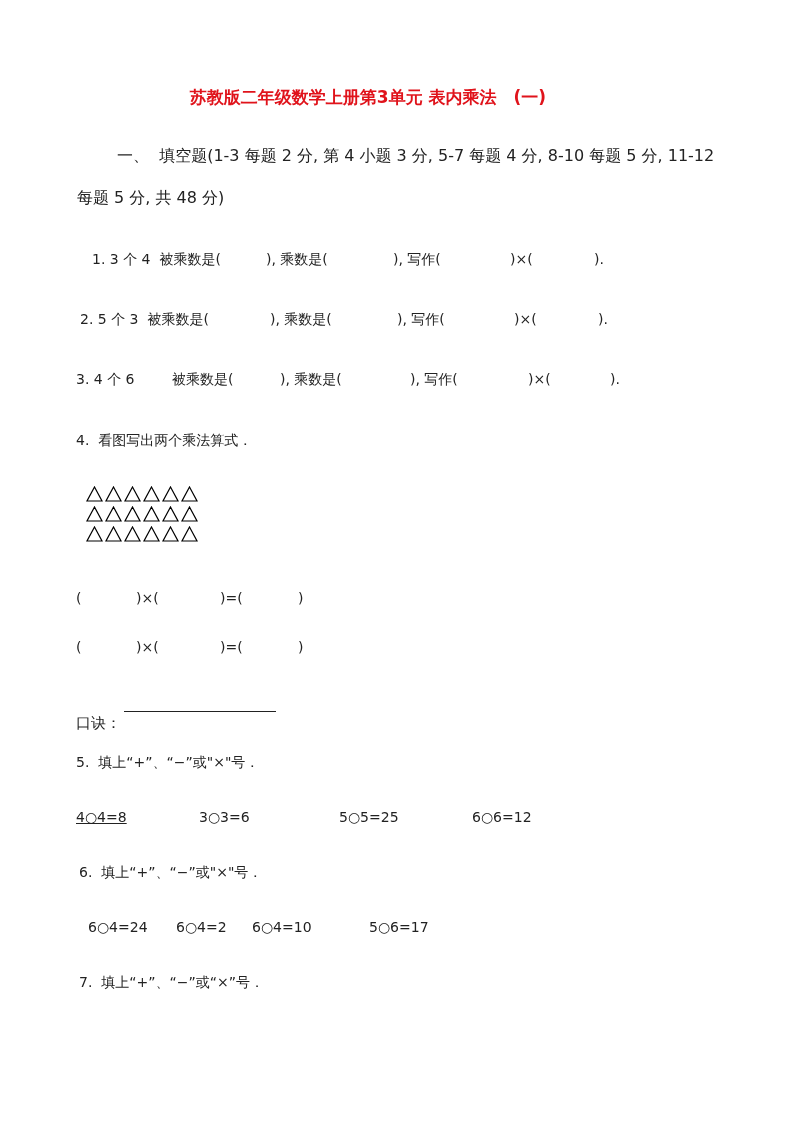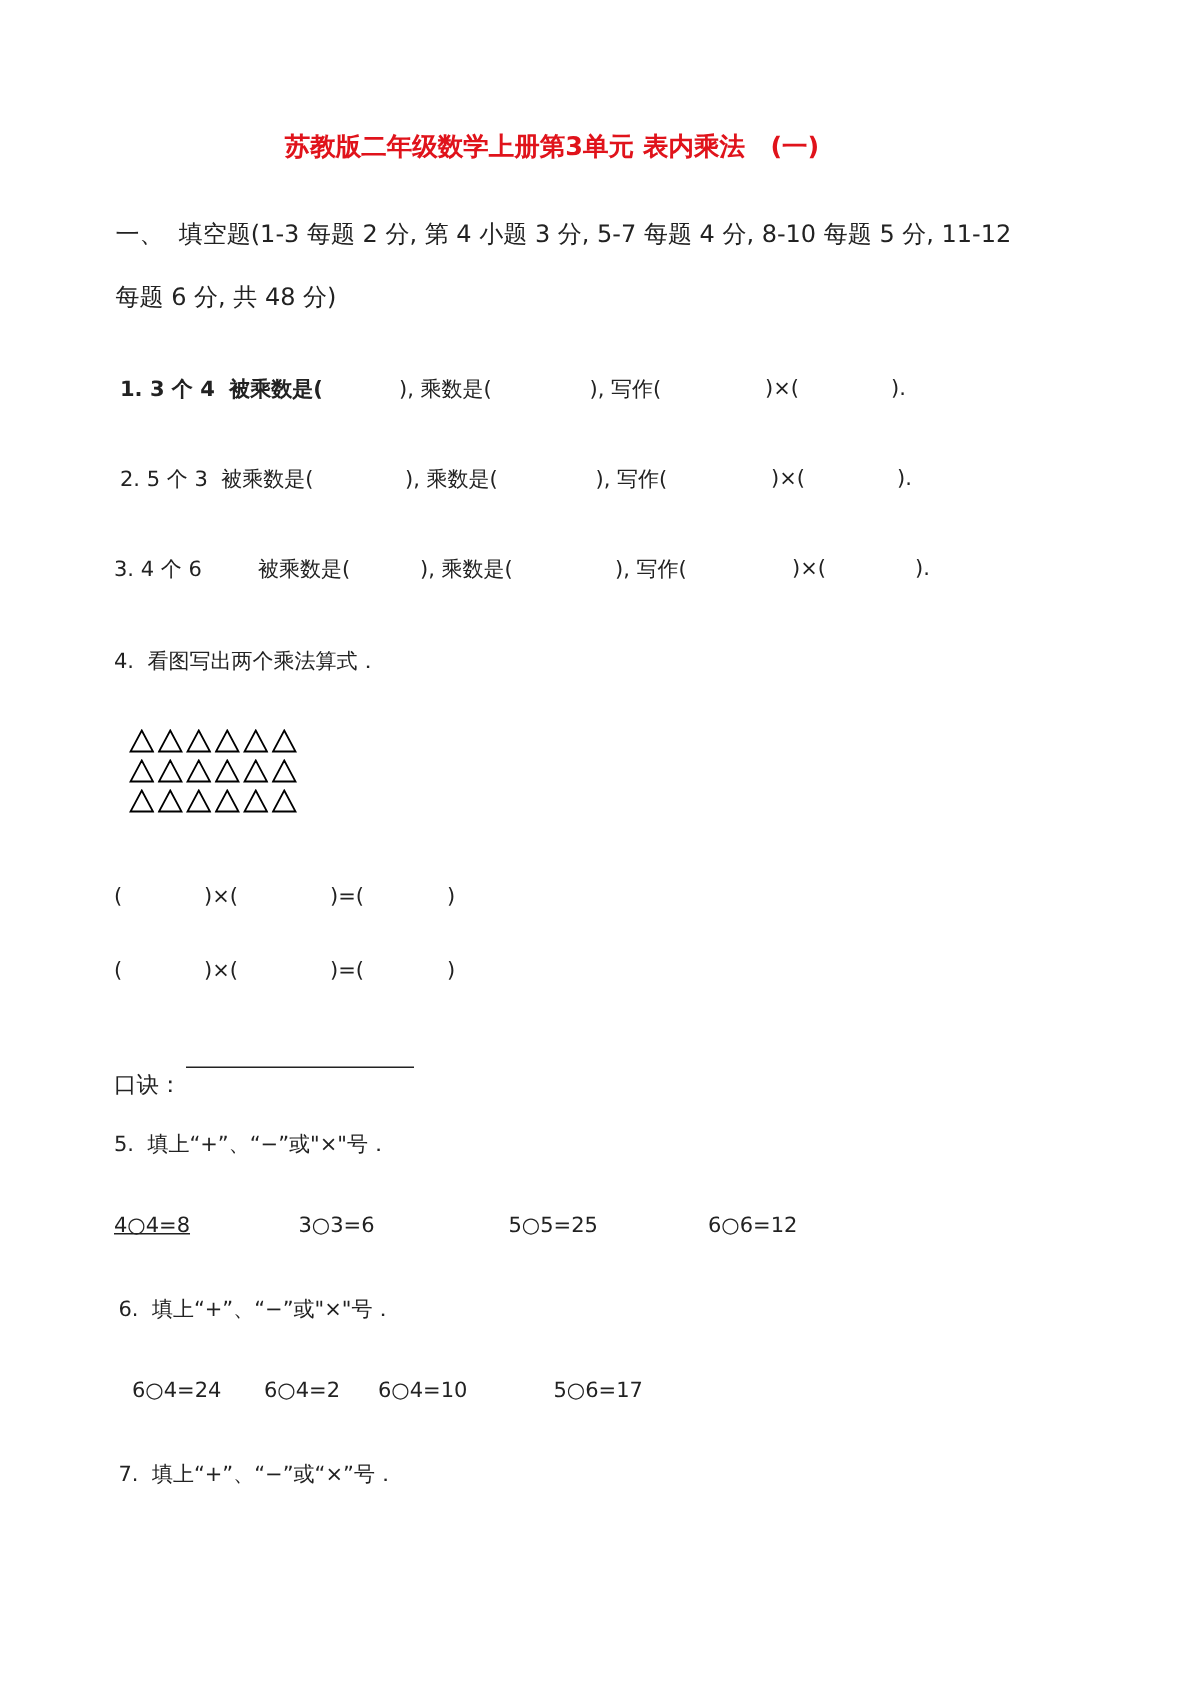--- a/index.html
+++ b/index.html
@@ -25,25 +25,25 @@
   .underline {
     position: absolute; left: 124px; top: 711px; width: 152px; height: 0;
     border-bottom: 1px solid #222;
   }
 </style>
 </head>
 <body>
 
 <div class="abs title">苏教版二年级数学上册第3单元 表内乘法　(一)</div>
 
-<div class="abs section" style="top:146px;">一、  填空题(1-3 每题 2 分, 第 4 小题 3 分, 5-7 每题 4 分, 8-10 每题 5 分, 11-12</div>
-<div class="abs section" style="top:188px;">每题 6 分, 共 48 分)</div>
+<div class="abs section" style="top:146px;margin-left:40px;">一、  填空题(1-3 每题 2 分, 第 4 小题 3 分, 5-7 每题 4 分, 8-10 每题 5 分, 11-12</div>
+<div class="abs section" style="top:188px;">每题 5 分, 共 48 分)</div>
 
 <div class="row" style="left:76px; top:251px;">
-  <span style="left:4px;font-weight:bold;">1. 3 个 4  被乘数是(</span>
+  <span style="left:16px;">1. 3 个 4  被乘数是(</span>
   <span style="left:190px;">), 乘数是(</span>
   <span style="left:317px;">), 写作(</span>
   <span style="left:434px;">)×(</span>
   <span style="left:518px;">).</span>
 </div>
 
 <div class="row" style="left:80px; top:311px;">
   <span style="left:0;">2. 5 个 3  被乘数是(</span>
   <span style="left:190px;">), 乘数是(</span>
   <span style="left:317px;">), 写作(</span>

